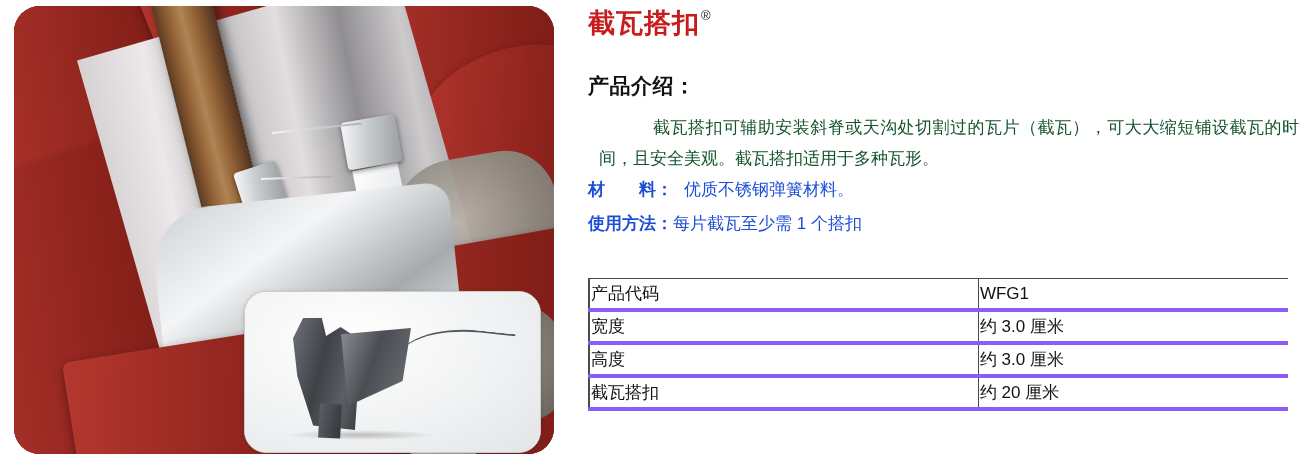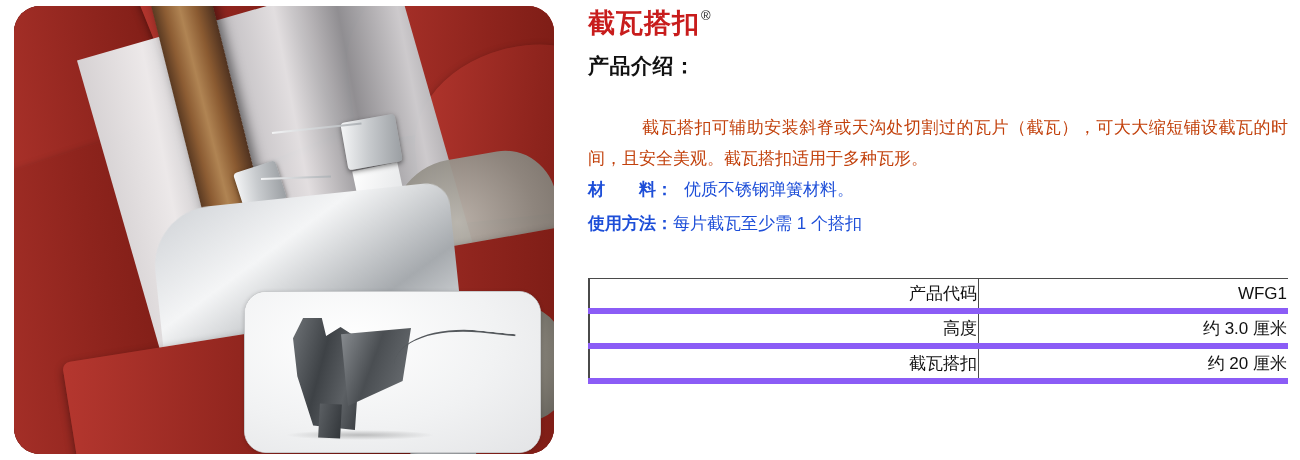--- a/index.html
+++ b/index.html
@@ -221,34 +221,34 @@
   .reg-mark {
     font-size: 13px;
     color: #1a1a1a;
     margin-left: 1px;
     margin-top: -2px;
     font-weight: normal;
   }
   .section-heading {
     position: absolute;
     left: 0;
-    top: 52px;
+    top: 72px;
     font-size: 21px;
     font-weight: bold;
     color: #111111;
     letter-spacing: 0.5px;
   }
   .paragraph {
     position: absolute;
-    left: 0;
+    left: 11px;
     top: 112px;
     width: 700px;
     font-size: 17px;
     line-height: 31px;
-    color: #c2410c;
+    color: #14532d;
     text-indent: 54px;
     text-align: justify;
   }
   .spec-line {
     position: absolute;
     left: 0;
     font-size: 17px;
     color: #1d4ed8;
     white-space: nowrap;
   }
@@ -269,23 +269,23 @@
     position: absolute;
     left: 0;
     top: 278px;
     width: 700px;
     border-collapse: collapse;
     font-size: 17px;
     color: #111111;
   }
   .spec-table td {
     border-top: 1px solid #4a4a4a;
-    border-bottom: 6px solid #8b5cf6;
+    border-bottom: 4px solid #8b5cf6;
     height: 27px;
-    text-align: right;
+    text-align: left;
     vertical-align: middle;
   }
   .spec-table td.k {
     width: 390px;
     border-left: 2px solid #4a4a4a;
     border-right: 1px solid #4a4a4a;
   }
   .spec-table td.v {
     width: 310px;
   }
@@ -345,20 +345,24 @@
       <span class="lbl">使用方法：</span><span>每片截瓦至少需 1 个搭扣</span>
     </div>
 
     <table class="spec-table">
       <tbody>
         <tr>
           <td class="k">产品代码</td>
           <td class="v">WFG1</td>
         </tr>
         <tr>
+          <td class="k">宽度</td>
+          <td class="v">约 3.0 厘米</td>
+        </tr>
+        <tr>
           <td class="k">高度</td>
           <td class="v">约 3.0 厘米</td>
         </tr>
         <tr>
           <td class="k">截瓦搭扣</td>
           <td class="v">约 20 厘米</td>
         </tr>
       </tbody>
     </table>
 

